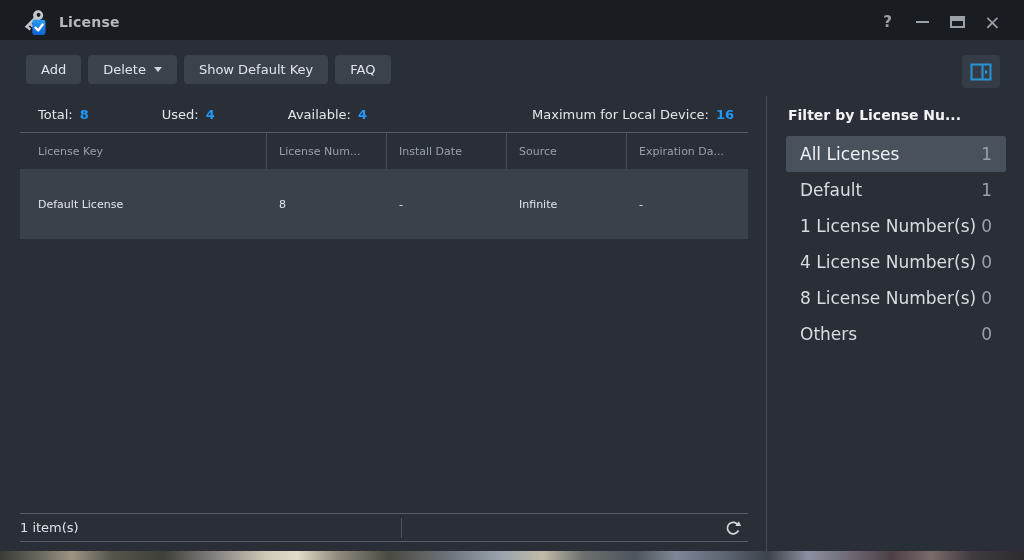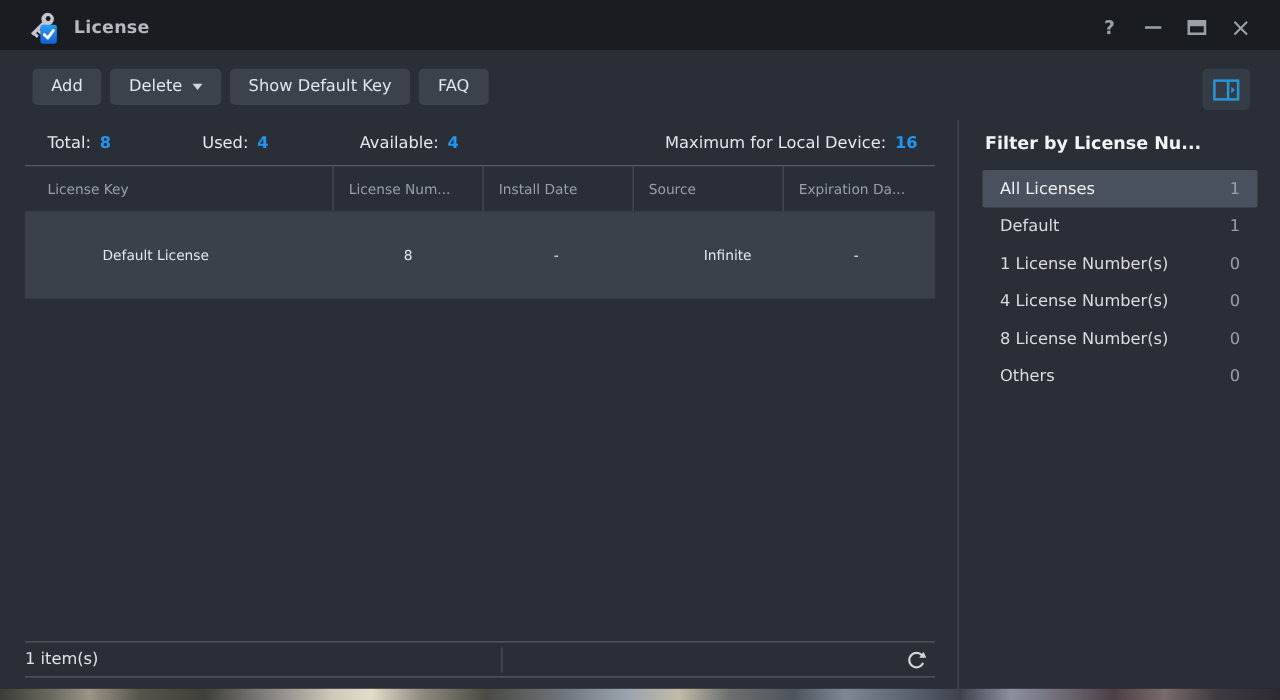--- a/index.html
+++ b/index.html
@@ -106,21 +106,21 @@
   .grid-header .cell:last-child { border-right: none; }
   .grid-row {
     flex: 0 0 70px;
     background: #3a414b;
     color: #e5e8eb;
     cursor: default;
   }
   .grid-row .cell {
     display: flex; align-items: center;
     padding-left: 12px;
-    overflow: hidden; white-space: nowrap; margin-left: 44px;
+    overflow: hidden; white-space: nowrap;
   }
   .grid-row .cell:first-child { padding-left: 18px; }
   .filler { flex: 1; }
 
   
   .grid-footer {
     flex: 0 0 29px;
     margin-bottom: 9px;
     border-top: 1px solid #565c64;
     border-bottom: 1px solid #565c64;
@@ -130,24 +130,24 @@
   .footer-divider { width: 1px; height: 20px; background: #4d535b; margin: 0 11px; }
   .refresh-btn { background: none; border: none; padding: 0; margin-right: 6px; cursor: pointer; display: flex; }
 
   
   .sidebar { flex: 1; padding: 11px 18px 0 19px; min-width: 0; }
   .sidebar-title {
     font-size: 14px; font-weight: bold; color: #f1f3f5;
     margin: 0 0 13px 2px; white-space: nowrap; overflow: hidden;
   }
   .filter-item {
-    height: 30px;
+    height: 36px;
     display: flex; align-items: center; justify-content: space-between;
     padding: 0 14px;
-    font-size: 13px; color: #d9dce0;
+    font-size: 17px; color: #d9dce0;
     border-radius: 2px; cursor: pointer;
   }
   .filter-item .count { color: #9aa1a9; }
   .filter-item.selected { background: #49515c; color: #eef0f3; }
 
   
   .wallpaper {
     position: absolute; left: 0; bottom: 0; width: 1024px; height: 9px;
     background: linear-gradient(90deg,
       #3a3c36 0%, #6b6a5f 4%, #9c9484 7%, #55544b 11%, #3f4039 16%,

